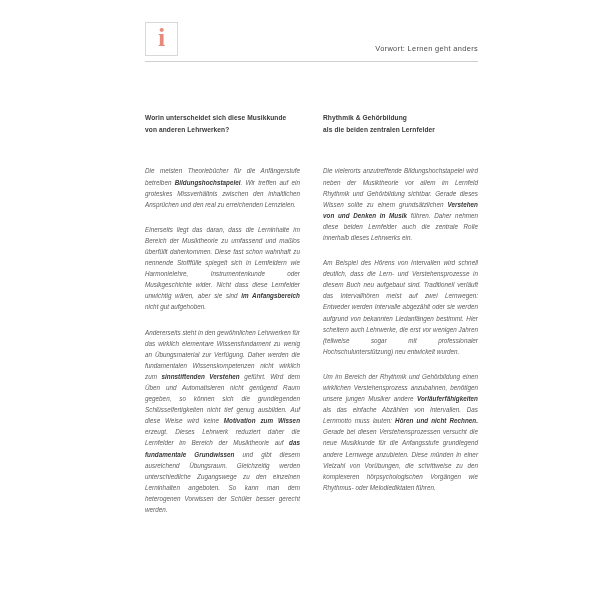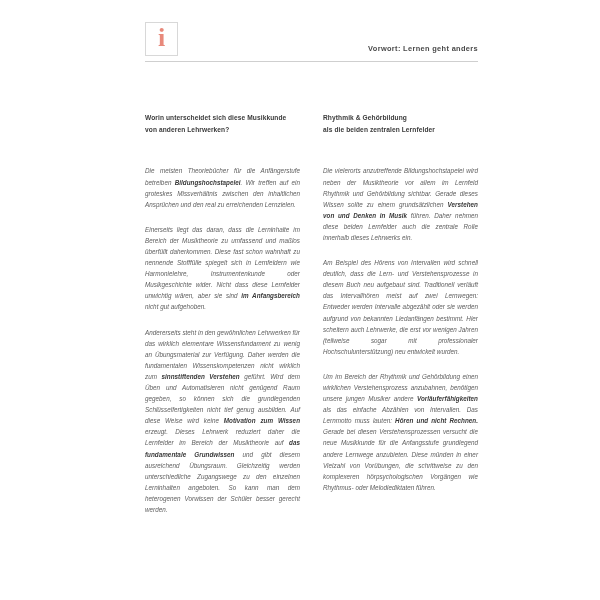--- a/index.html
+++ b/index.html
@@ -53,21 +53,21 @@
     color: #e8897b;
     letter-spacing: 0;
     transform: translateY(-1px);
   }
 
   .header-title {
     position: absolute;
     right: 0;
     top: 24px;
     font-size: 7.4px;
-    font-weight: bold;
+    font-weight: normal;
     letter-spacing: 0.35px;
     color: #4a4a4a;
     white-space: nowrap;
   }
 
   .header-rule {
     position: absolute;
     left: 0;
     top: 41px;
     width: 333px;

